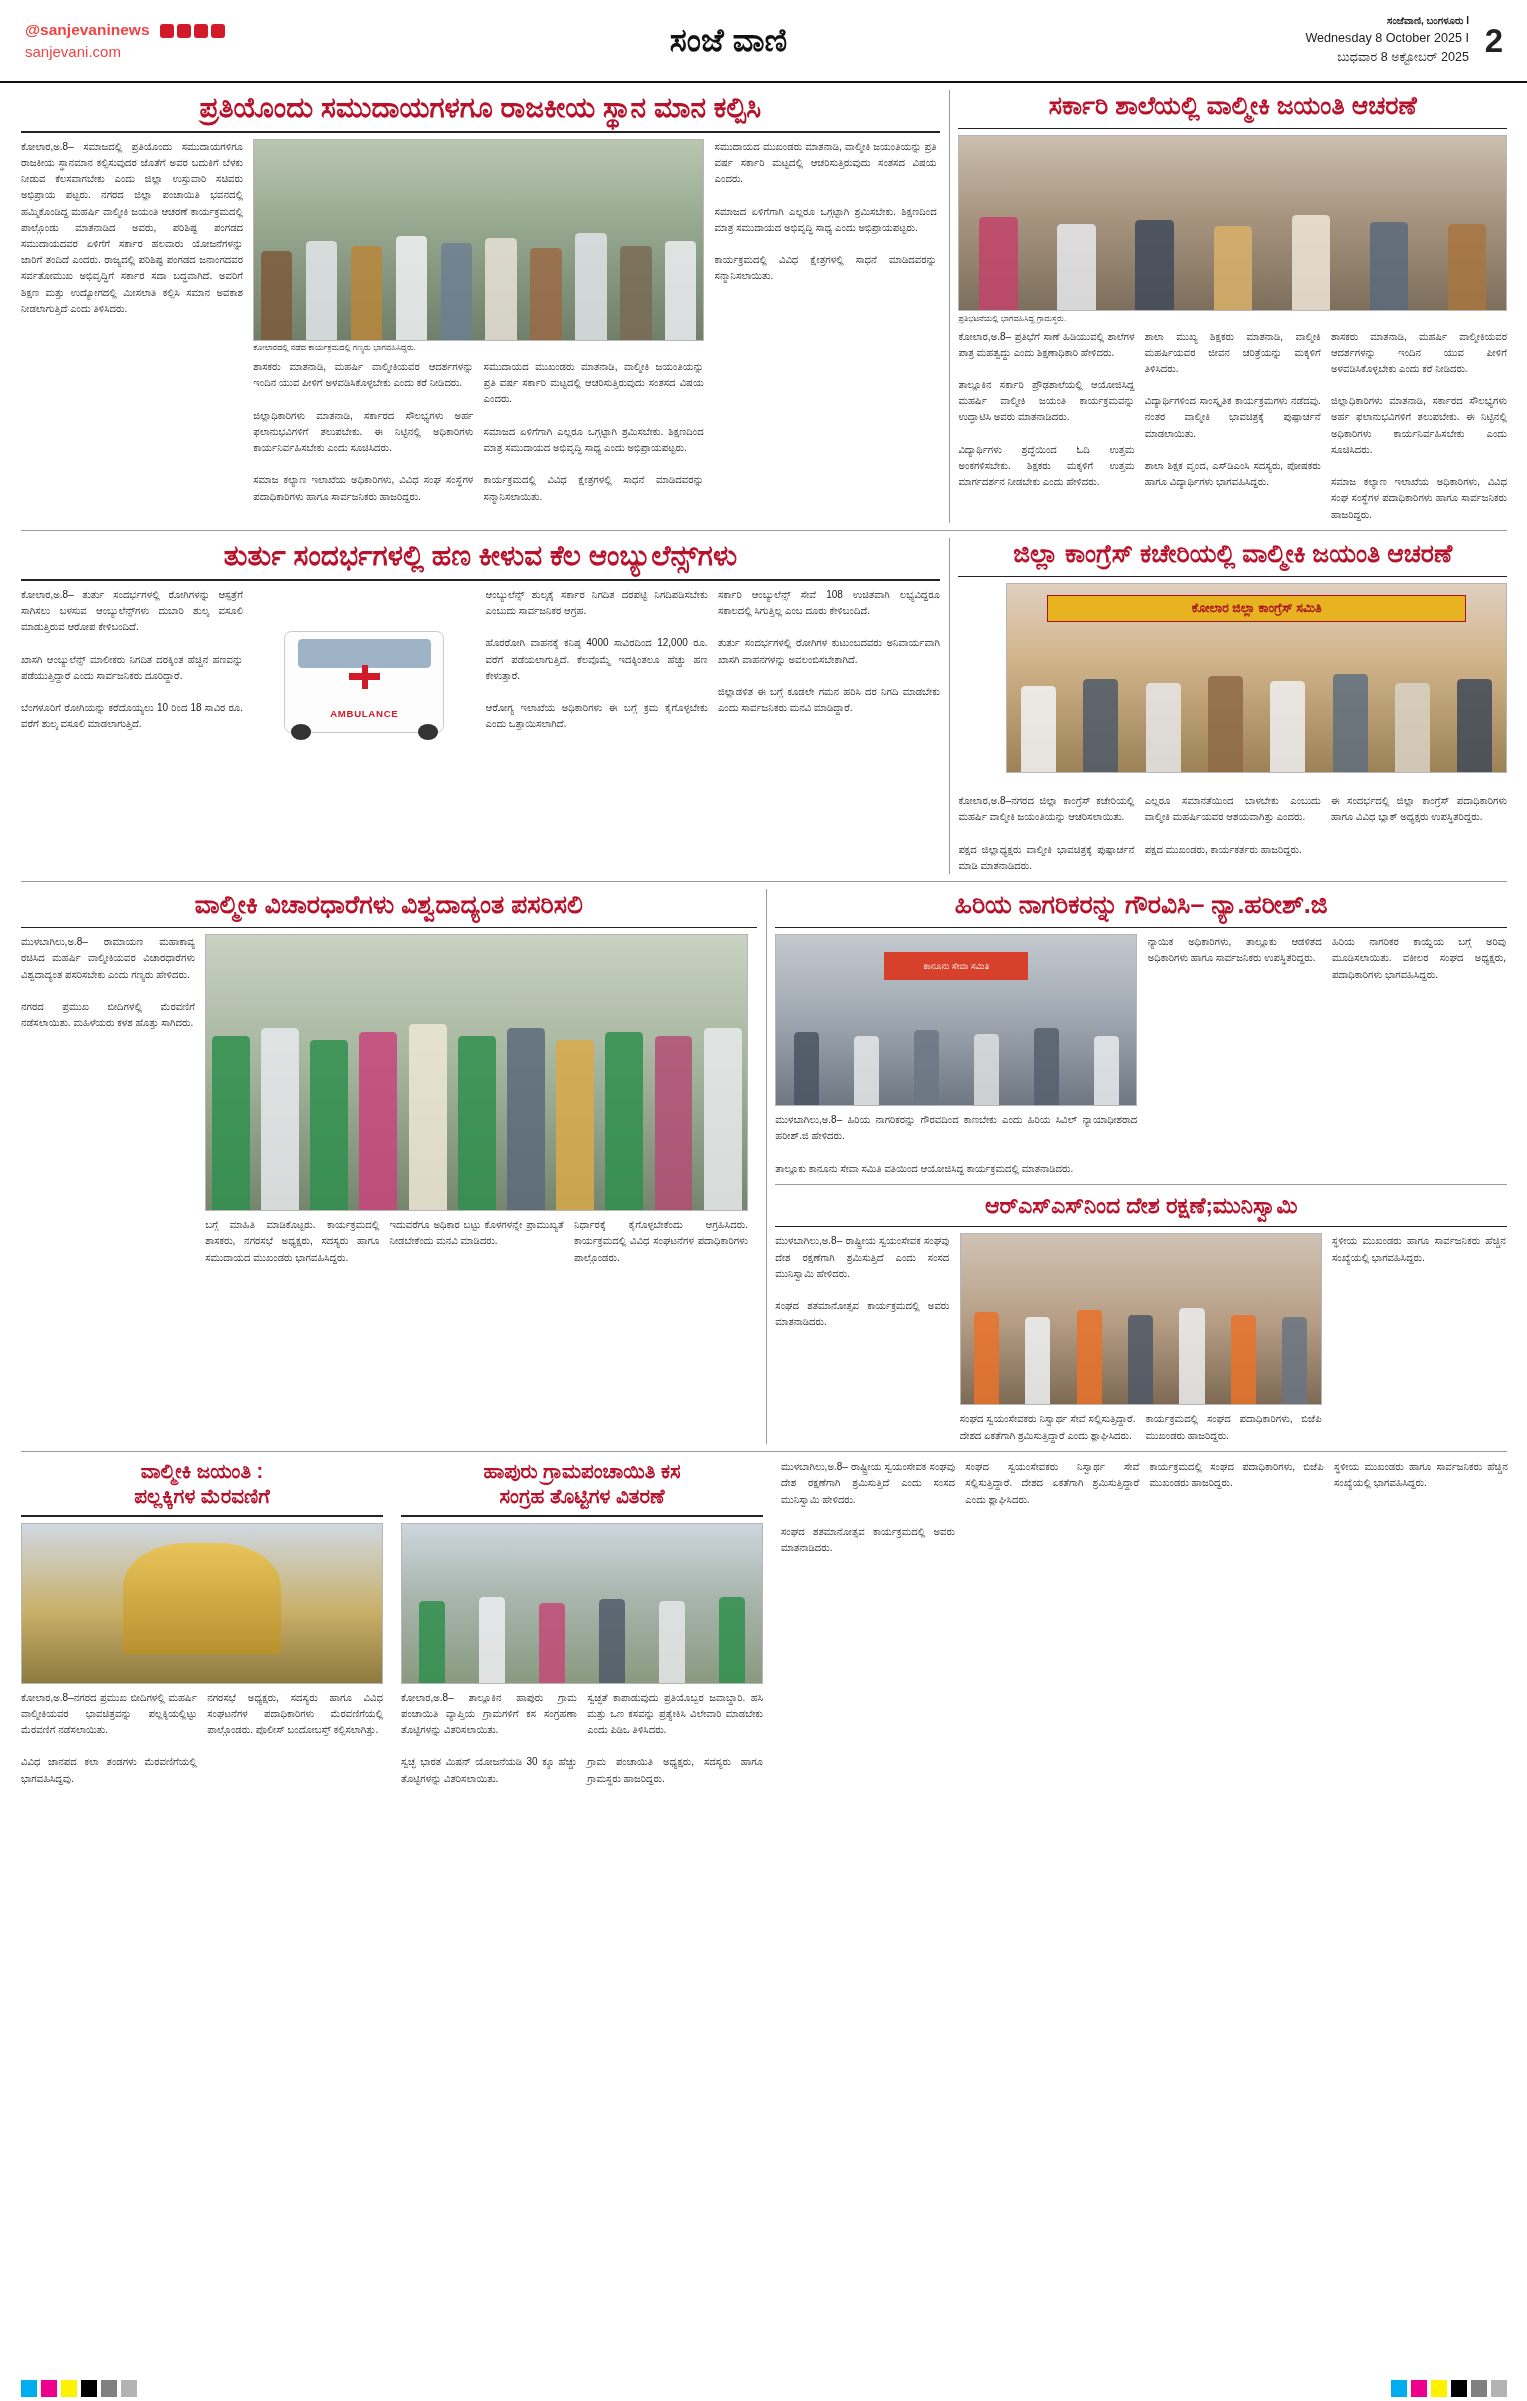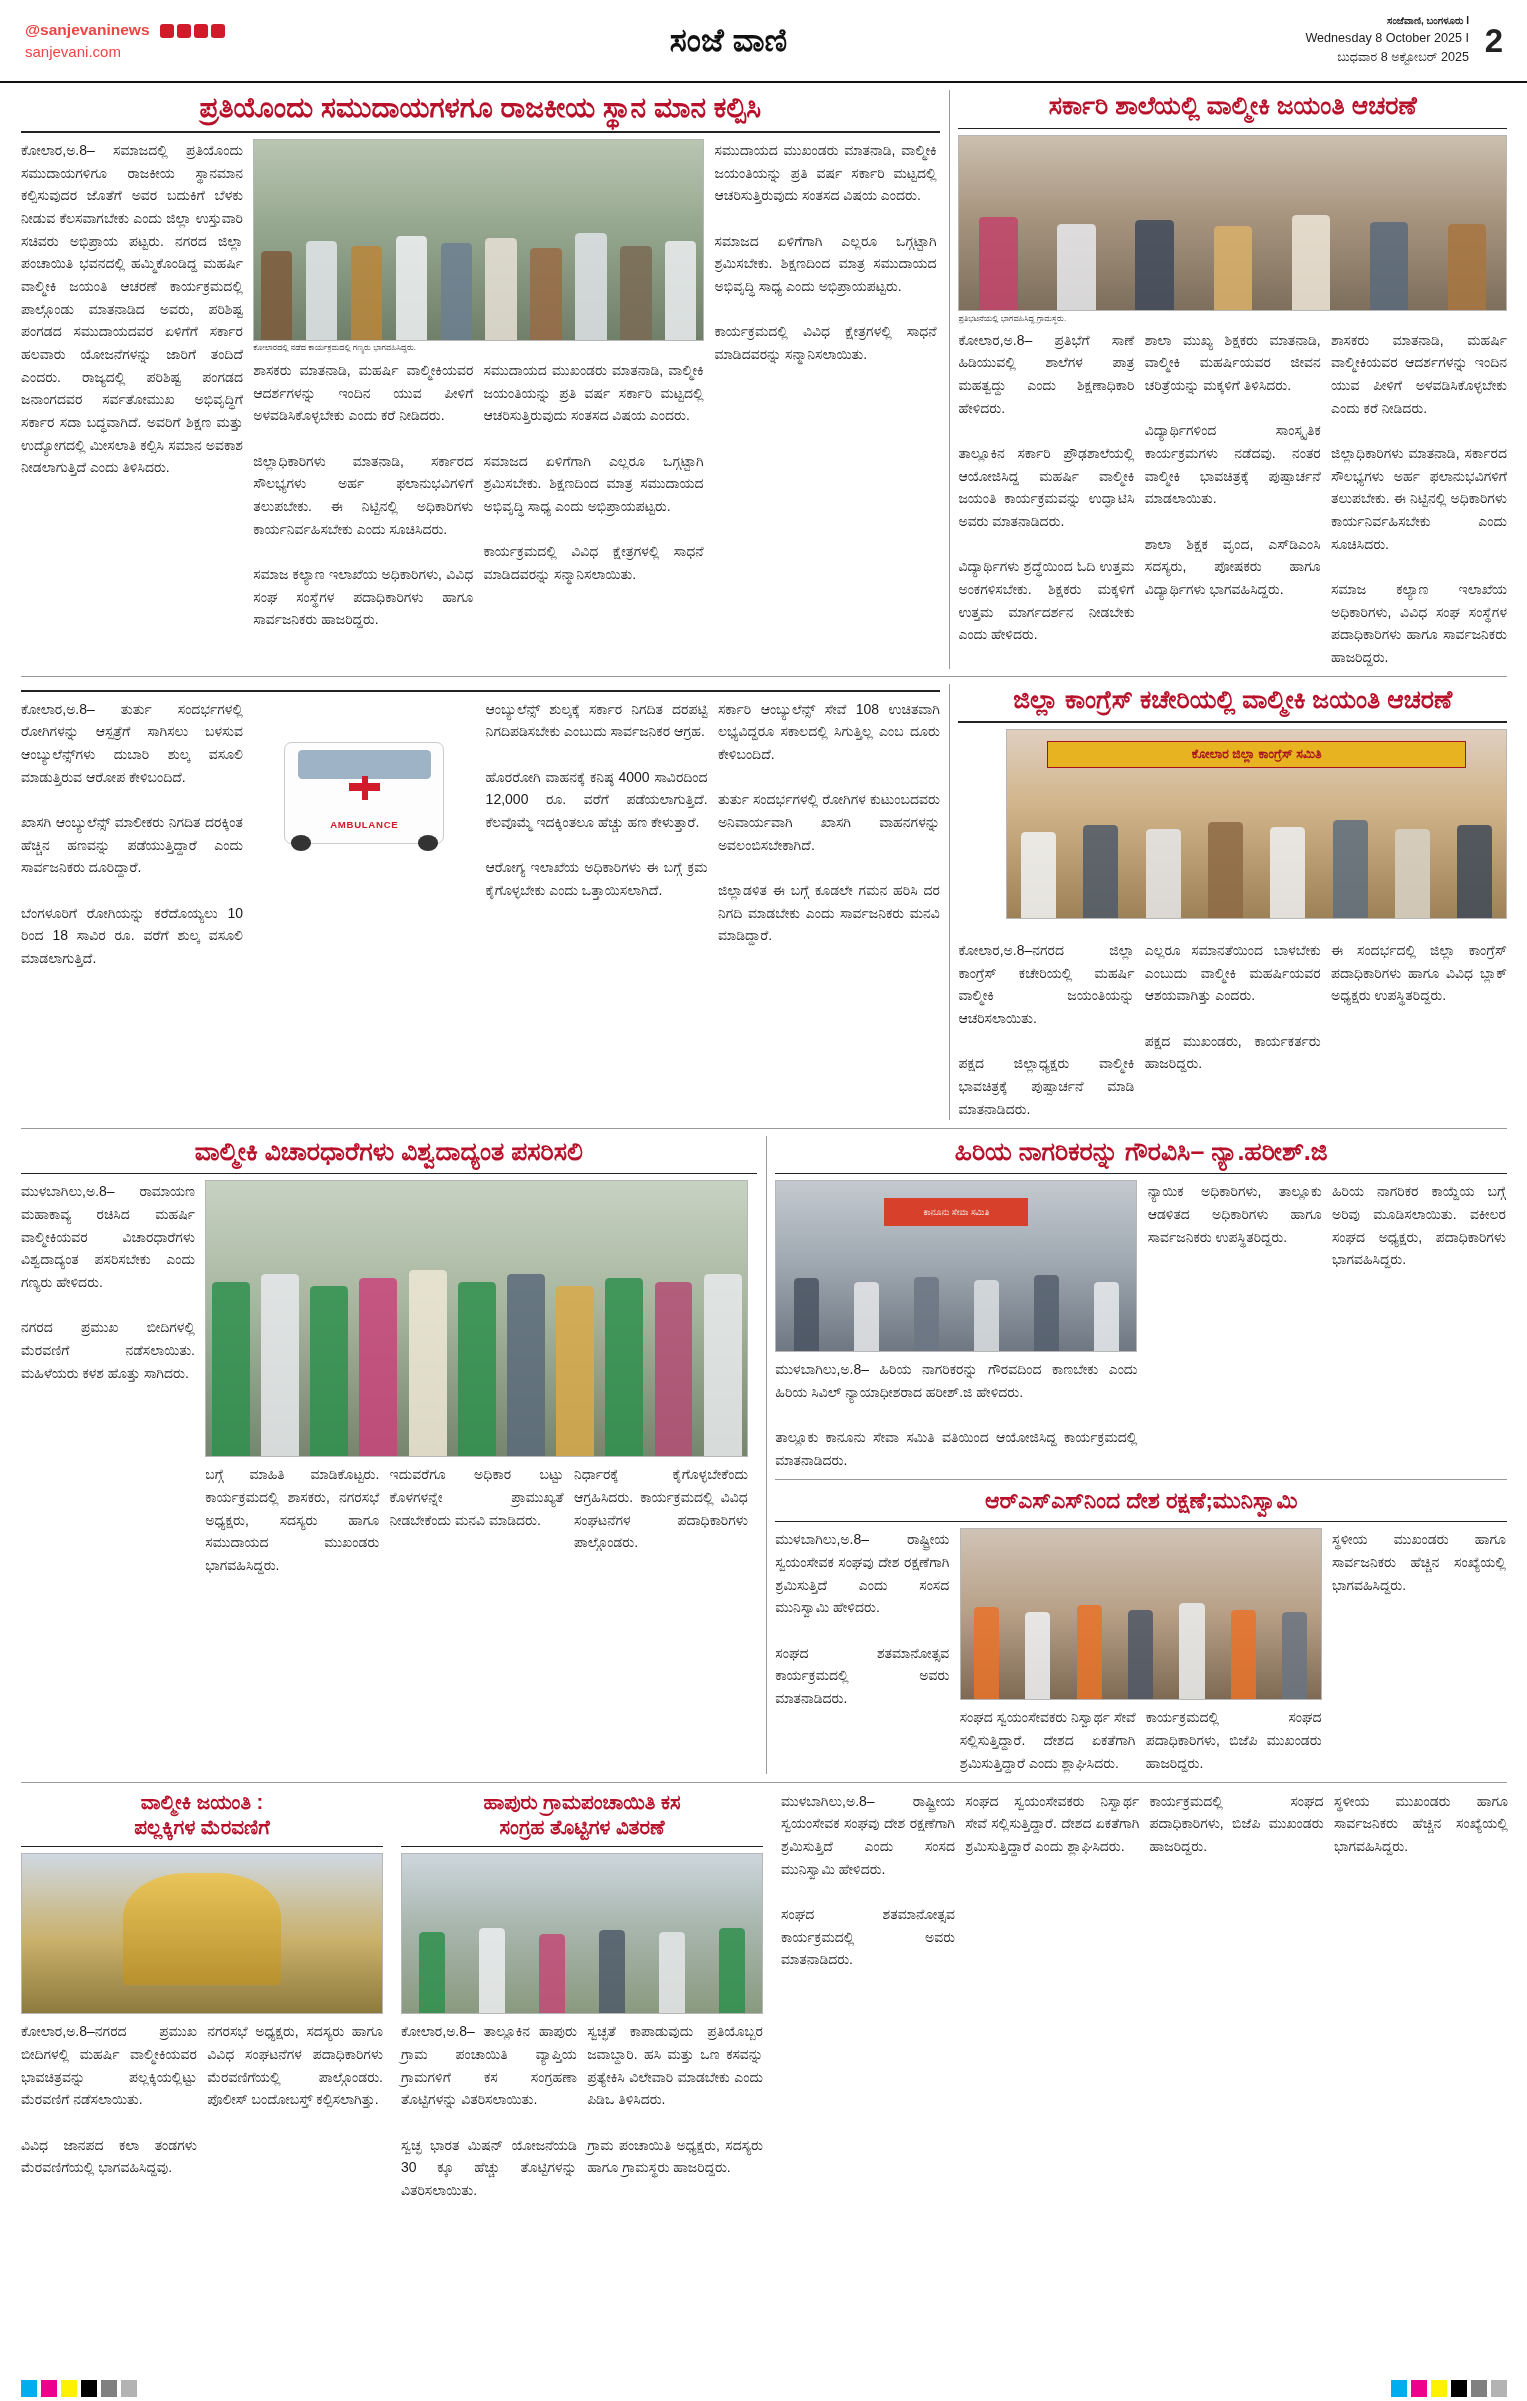--- a/index.html
+++ b/index.html
@@ -25,21 +25,21 @@
   .vline{width:0.7px;background:#9a9a9a;margin:0 9px;align-self:stretch;}
   .hline{height:0.7px;background:#9a9a9a;margin:7.4px 0;}
   .thickline{height:1.5px;background:#222;margin:6px 0;}
 
   .headline{font-weight:bold;text-align:center;color:#b8122b;line-height:1.25;}
   .hl-xl{font-size:28px;}
   .hl-lg{font-size:25px;}
   .hl-md{font-size:22px;}
   .hl-sm{font-size:20px;}
 
-  .body-col{font-size:14px;line-height:1.62;text-align:justify;color:#1a1a1a;}
+  .body-col{font-size:10px;line-height:1.62;text-align:justify;color:#1a1a1a;}
 
   .photo{background:#cfd6cb;border:0.7px solid #b6b6b6;position:relative;overflow:hidden;}
 
   .content{padding:7.4px 21px 0 21px;box-sizing:border-box;}
 
   
   .ph-people{background:linear-gradient(180deg,#b9c6b2 0%,#9aab93 38%,#6f7f69 100%);}
   .ph-indoor{background:linear-gradient(180deg,#cbbfae 0%,#a89580 45%,#7d6f5c 100%);}
   .ph-hall{background:linear-gradient(180deg,#c3c9cf 0%,#9ea7b0 50%,#6f7882 100%);}
   .ph-street{background:linear-gradient(180deg,#cdd6dd 0%,#a9b6ae 45%,#8a9a80 100%);}
@@ -180,20 +180,21 @@
 ಸಮಾಜ ಕಲ್ಯಾಣ ಇಲಾಖೆಯ ಅಧಿಕಾರಿಗಳು, ವಿವಿಧ ಸಂಘ ಸಂಸ್ಥೆಗಳ ಪದಾಧಿಕಾರಿಗಳು ಹಾಗೂ ಸಾರ್ವಜನಿಕರು ಹಾಜರಿದ್ದರು.</div>
         </div>
       </div>
     </div>
 
     <div class="hline"></div>
 
     <div class="cols">
 
       <div style="width:924px;">
+        <div class="headline hl-xl">ತುರ್ತು ಸಂದರ್ಭಗಳಲ್ಲಿ ಹಣ ಕೀಳುವ ಕೆಲ ಆಂಬ್ಯುಲೆನ್ಸ್‌ಗಳು</div>
         <div class="thickline"></div>
         <div class="cols" style="gap:10.3px;">
           <div class="body-col" style="width:222px;white-space:pre-line;">ಕೋಲಾರ,ಅ.8– ತುರ್ತು ಸಂದರ್ಭಗಳಲ್ಲಿ ರೋಗಿಗಳನ್ನು ಆಸ್ಪತ್ರೆಗೆ ಸಾಗಿಸಲು ಬಳಸುವ ಆಂಬ್ಯುಲೆನ್ಸ್‌ಗಳು ದುಬಾರಿ ಶುಲ್ಕ ವಸೂಲಿ ಮಾಡುತ್ತಿರುವ ಆರೋಪ ಕೇಳಿಬಂದಿದೆ.
 
 ಖಾಸಗಿ ಆಂಬ್ಯುಲೆನ್ಸ್ ಮಾಲೀಕರು ನಿಗದಿತ ದರಕ್ಕಿಂತ ಹೆಚ್ಚಿನ ಹಣವನ್ನು ಪಡೆಯುತ್ತಿದ್ದಾರೆ ಎಂದು ಸಾರ್ವಜನಿಕರು ದೂರಿದ್ದಾರೆ.
 
 ಬೆಂಗಳೂರಿಗೆ ರೋಗಿಯನ್ನು ಕರೆದೊಯ್ಯಲು 10 ರಿಂದ 18 ಸಾವಿರ ರೂ. ವರೆಗೆ ಶುಲ್ಕ ವಸೂಲಿ ಮಾಡಲಾಗುತ್ತಿದೆ.</div>
           <div style="width:222px;">
             <div class="photo amb" style="height:170px;background:#ffffff;border:none;">
               <div class="body"></div>

